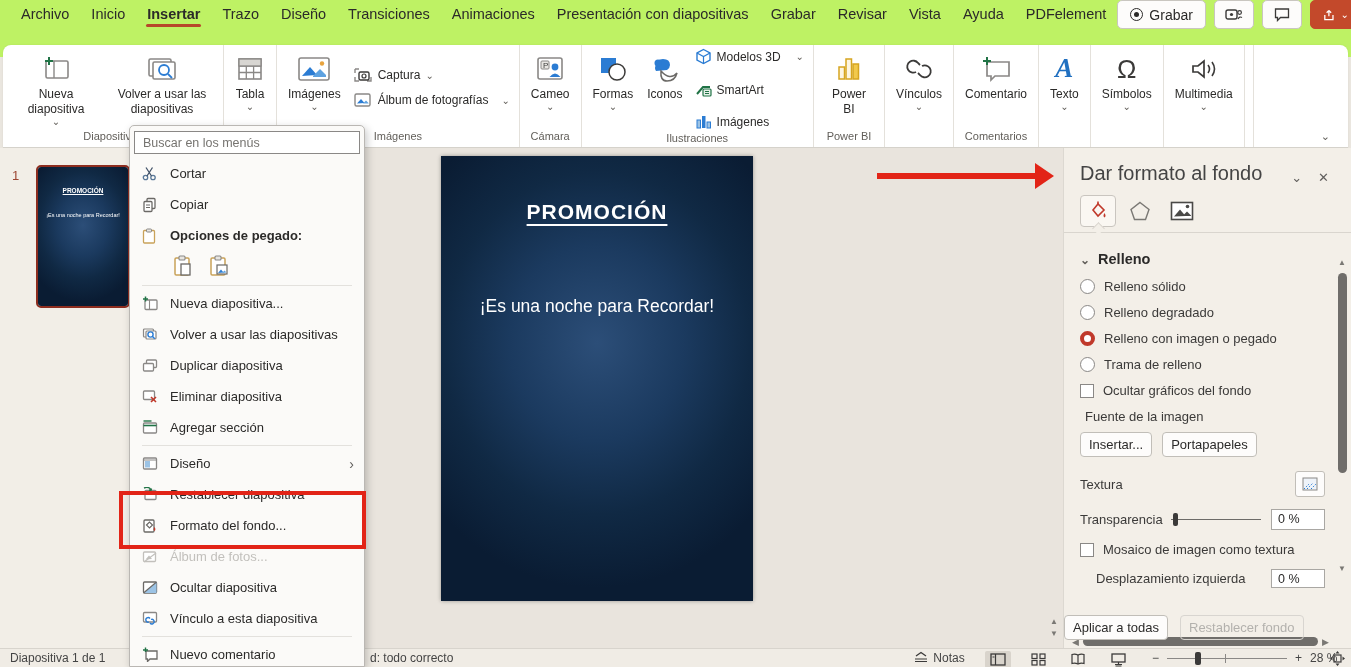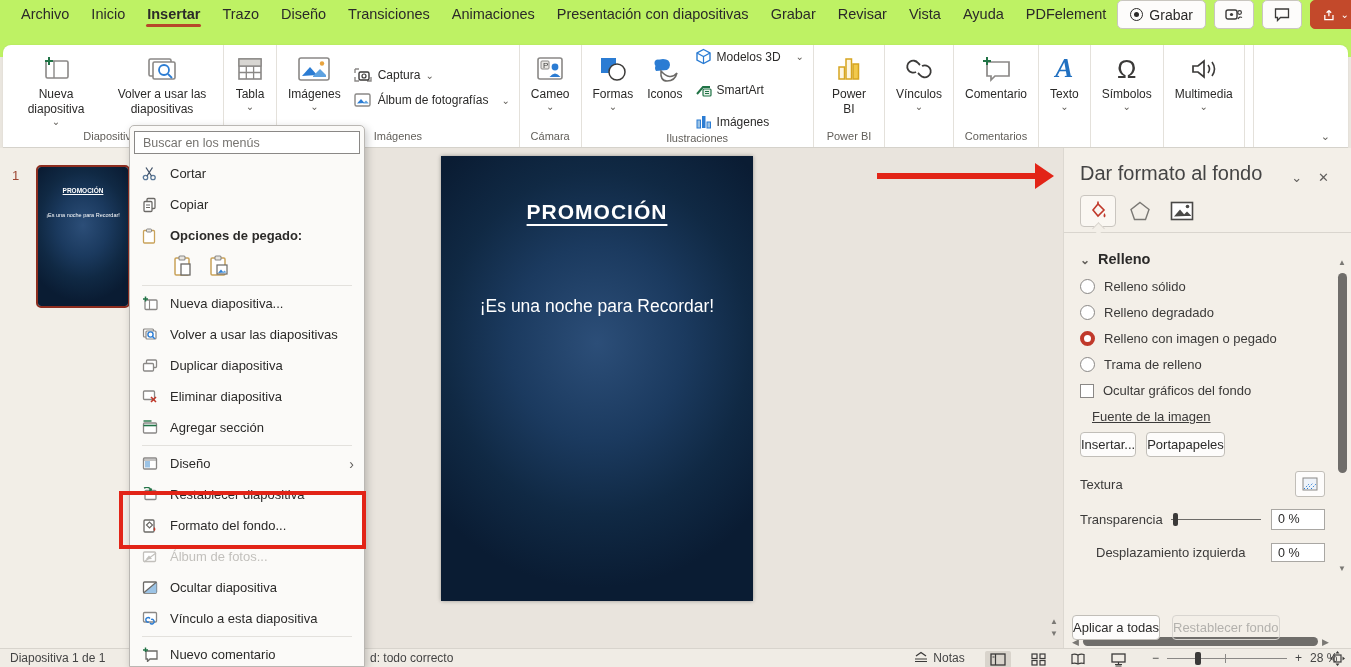--- a/index.html
+++ b/index.html
@@ -71,36 +71,36 @@
   .tp-tab { width:36px; height:32px; display:flex; align-items:center; justify-content:center; border-radius:4px; }
   .tp-tab.sel { border:1px solid #c9c5bf; background:#faf7f2; position:relative; }
   .tp-tab.sel::after { content:""; position:absolute; bottom:-7px; left:13px; width:8px; height:8px;
     background:#f3efe8; border-left:1px solid #d9d5ce; border-top:1px solid #d9d5ce; transform:rotate(45deg); }
   .tp-body { position:relative; padding:12px 26px 0 16px; }
   .sect-head { display:flex; align-items:center; gap:8px; font-weight:bold; font-size:14.5px; color:#2b2a29; margin:6px 0 12px; }
   .opt-row { display:flex; align-items:center; gap:9px; margin-bottom:11px; }
   .radio { width:15px; height:15px; border:1px solid #8a8886; border-radius:50%; background:#fff; flex:none; }
   .radio.sel { border:4.5px solid #c0392b; }
   .cbox { width:14px; height:14px; border:1px solid #8a8886; background:#fff; flex:none; }
-  .tp-static { margin:10px 12px 8px; color:#3b3a39;text-decoration:underline; }
+  .tp-static { margin:10px 5px 8px; color:#3b3a39; }
   .tp-btnrow { display:flex; gap:10px; margin-bottom:14px; }
-  .tp-btn { background:#fdfcfb; border:1px solid #c1beb8; border-radius:4px; padding:4px 0; font-size:13px; color:#2b2a29; }
+  .tp-btn { background:#fdfcfb; border:1px solid #c1beb8; border-radius:4px; padding:4px 8px; font-size:13px; color:#2b2a29; }
   .tp-btn.disabled { color:#b3b1ad; border-color:#d8d5d0; background:transparent; }
   .row-between { display:flex; align-items:center; justify-content:space-between; margin-bottom:12px; }
   .pickbtn { width:30px; height:26px; background:#fdfcfb; border:1px solid #c1beb8; border-radius:3px;
     display:flex; align-items:center; justify-content:center; }
   .valbox { width:54px; height:21px; background:#fff; border:1px solid #a9a7a3; font-size:12.5px;
     padding:2px 6px; color:#2b2a29; }
   .slider { flex:1; height:1px; background:#6d6b68; margin:0 10px 0 8px; position:relative; }
   .slider-thumb { position:absolute; left:2px; top:-6px; width:5px; height:13px; background:#3b3a39; border-radius:2px; }
   .offset-row { display:flex; align-items:center; justify-content:space-between; margin:2px 0 0 16px; height:20px; overflow:hidden; }
   .hscroll { position:absolute; left:8px; right:22px; bottom:0; height:13px; display:flex; align-items:center; gap:4px;
     color:#7a7874; font-size:9px; }
   .hthumb { flex:1; height:9px; background:#6f6d6a; border-radius:5px; }
-  .tp-footer { position:absolute; left:8px; bottom:8px; display:flex; gap:12px; }
+  .tp-footer { position:absolute; left:0; bottom:8px; display:flex; gap:12px; }
   .tp-vscroll { position:absolute; top:110px; bottom:75px; right:3px; width:12px; display:flex;
     flex-direction:column; align-items:center; color:#7a7874; font-size:8px; }
   .vthumb { width:9px; height:200px; background:#6f6d6a; border-radius:5px; margin-top:6px; }
 
   
   .statusbar { position:absolute; left:0; right:0; bottom:0; height:19px; background:#f0ece5;
     border-top:1px solid #d8d4cd; font-size:12px; color:#444; }
   .sb-item { position:absolute; top:2px; white-space:nowrap; }
   .sb-views { display:flex; align-items:center; gap:14px; }
   .viewbtn { display:flex; align-items:center; justify-content:center; width:26px; height:17px; border-radius:2px; }
@@ -522,20 +522,24 @@
     </div>
 
     <div class="row-between">
       <span>Transparencia</span>
       <span class="slider">
         <span class="slider-thumb"></span>
       </span>
       <span class="valbox">0 %</span>
     </div>
 
+    <div class="opt-row">
+      <span class="cbox"></span>
+      <span>Mosaico de imagen como textura</span>
+    </div>
 
     <div class="offset-row">
       <span>Desplazamiento izquierda</span>
       <span class="valbox" style="height:19px">0 %</span>
     </div>
   </div>
 
   <div class="hscroll">
     <span>◀</span>
     <span class="hthumb"></span>

